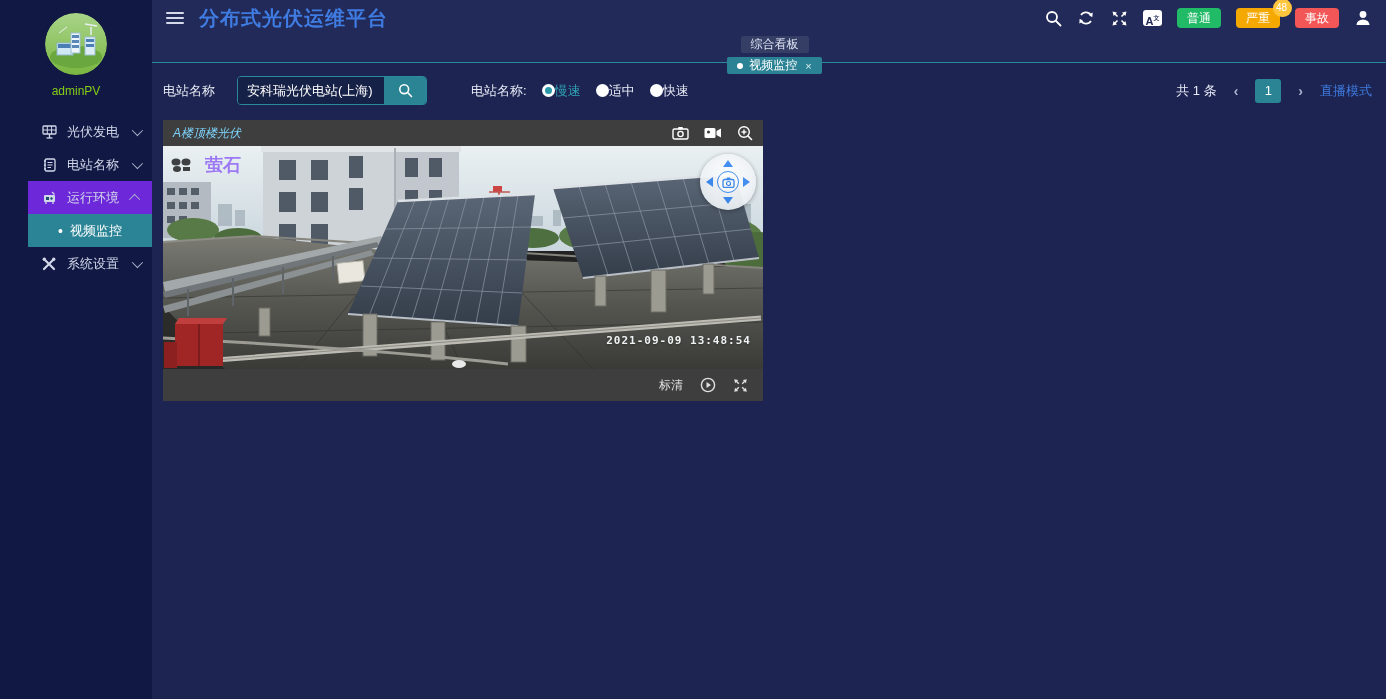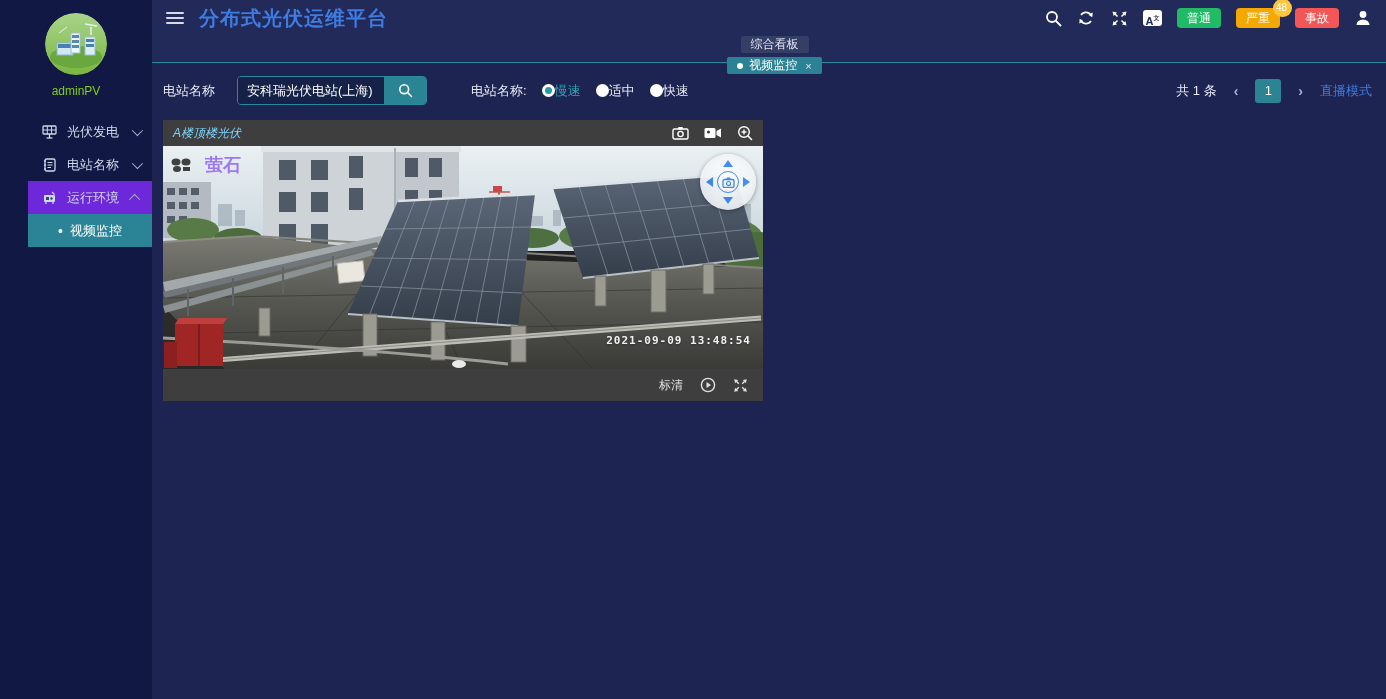--- a/index.html
+++ b/index.html
@@ -159,20 +159,31 @@
         </span>
         <span>运行环境</span>
         <span class="chev up"></span>
       </div>
 
       <div class="submenu-item">
         <span class="bullet">•</span>
         <span>视频监控</span>
       </div>
 
+      <div class="menu-item">
+        <span class="mi-icon">
+          <svg width="14" height="14" viewBox="0 0 14 14">
+              <path d="M2 2 L12 12 M12 2 L2 12" stroke="#d2d8ea" stroke-width="2.2" stroke-linecap="round"></path>
+              <circle cx="2.3" cy="2.3" r="1.7" fill="#d2d8ea"></circle>
+              <circle cx="11.7" cy="2.3" r="1.7" fill="#d2d8ea"></circle>
+            </svg>
+        </span>
+        <span>系统设置</span>
+        <span class="chev"></span>
+      </div>
     </nav>
   </aside>
 
   <div class="main">
 
     <header class="header">
       <div class="hamburger">
           <i></i>
           <i></i>
           <i></i>

